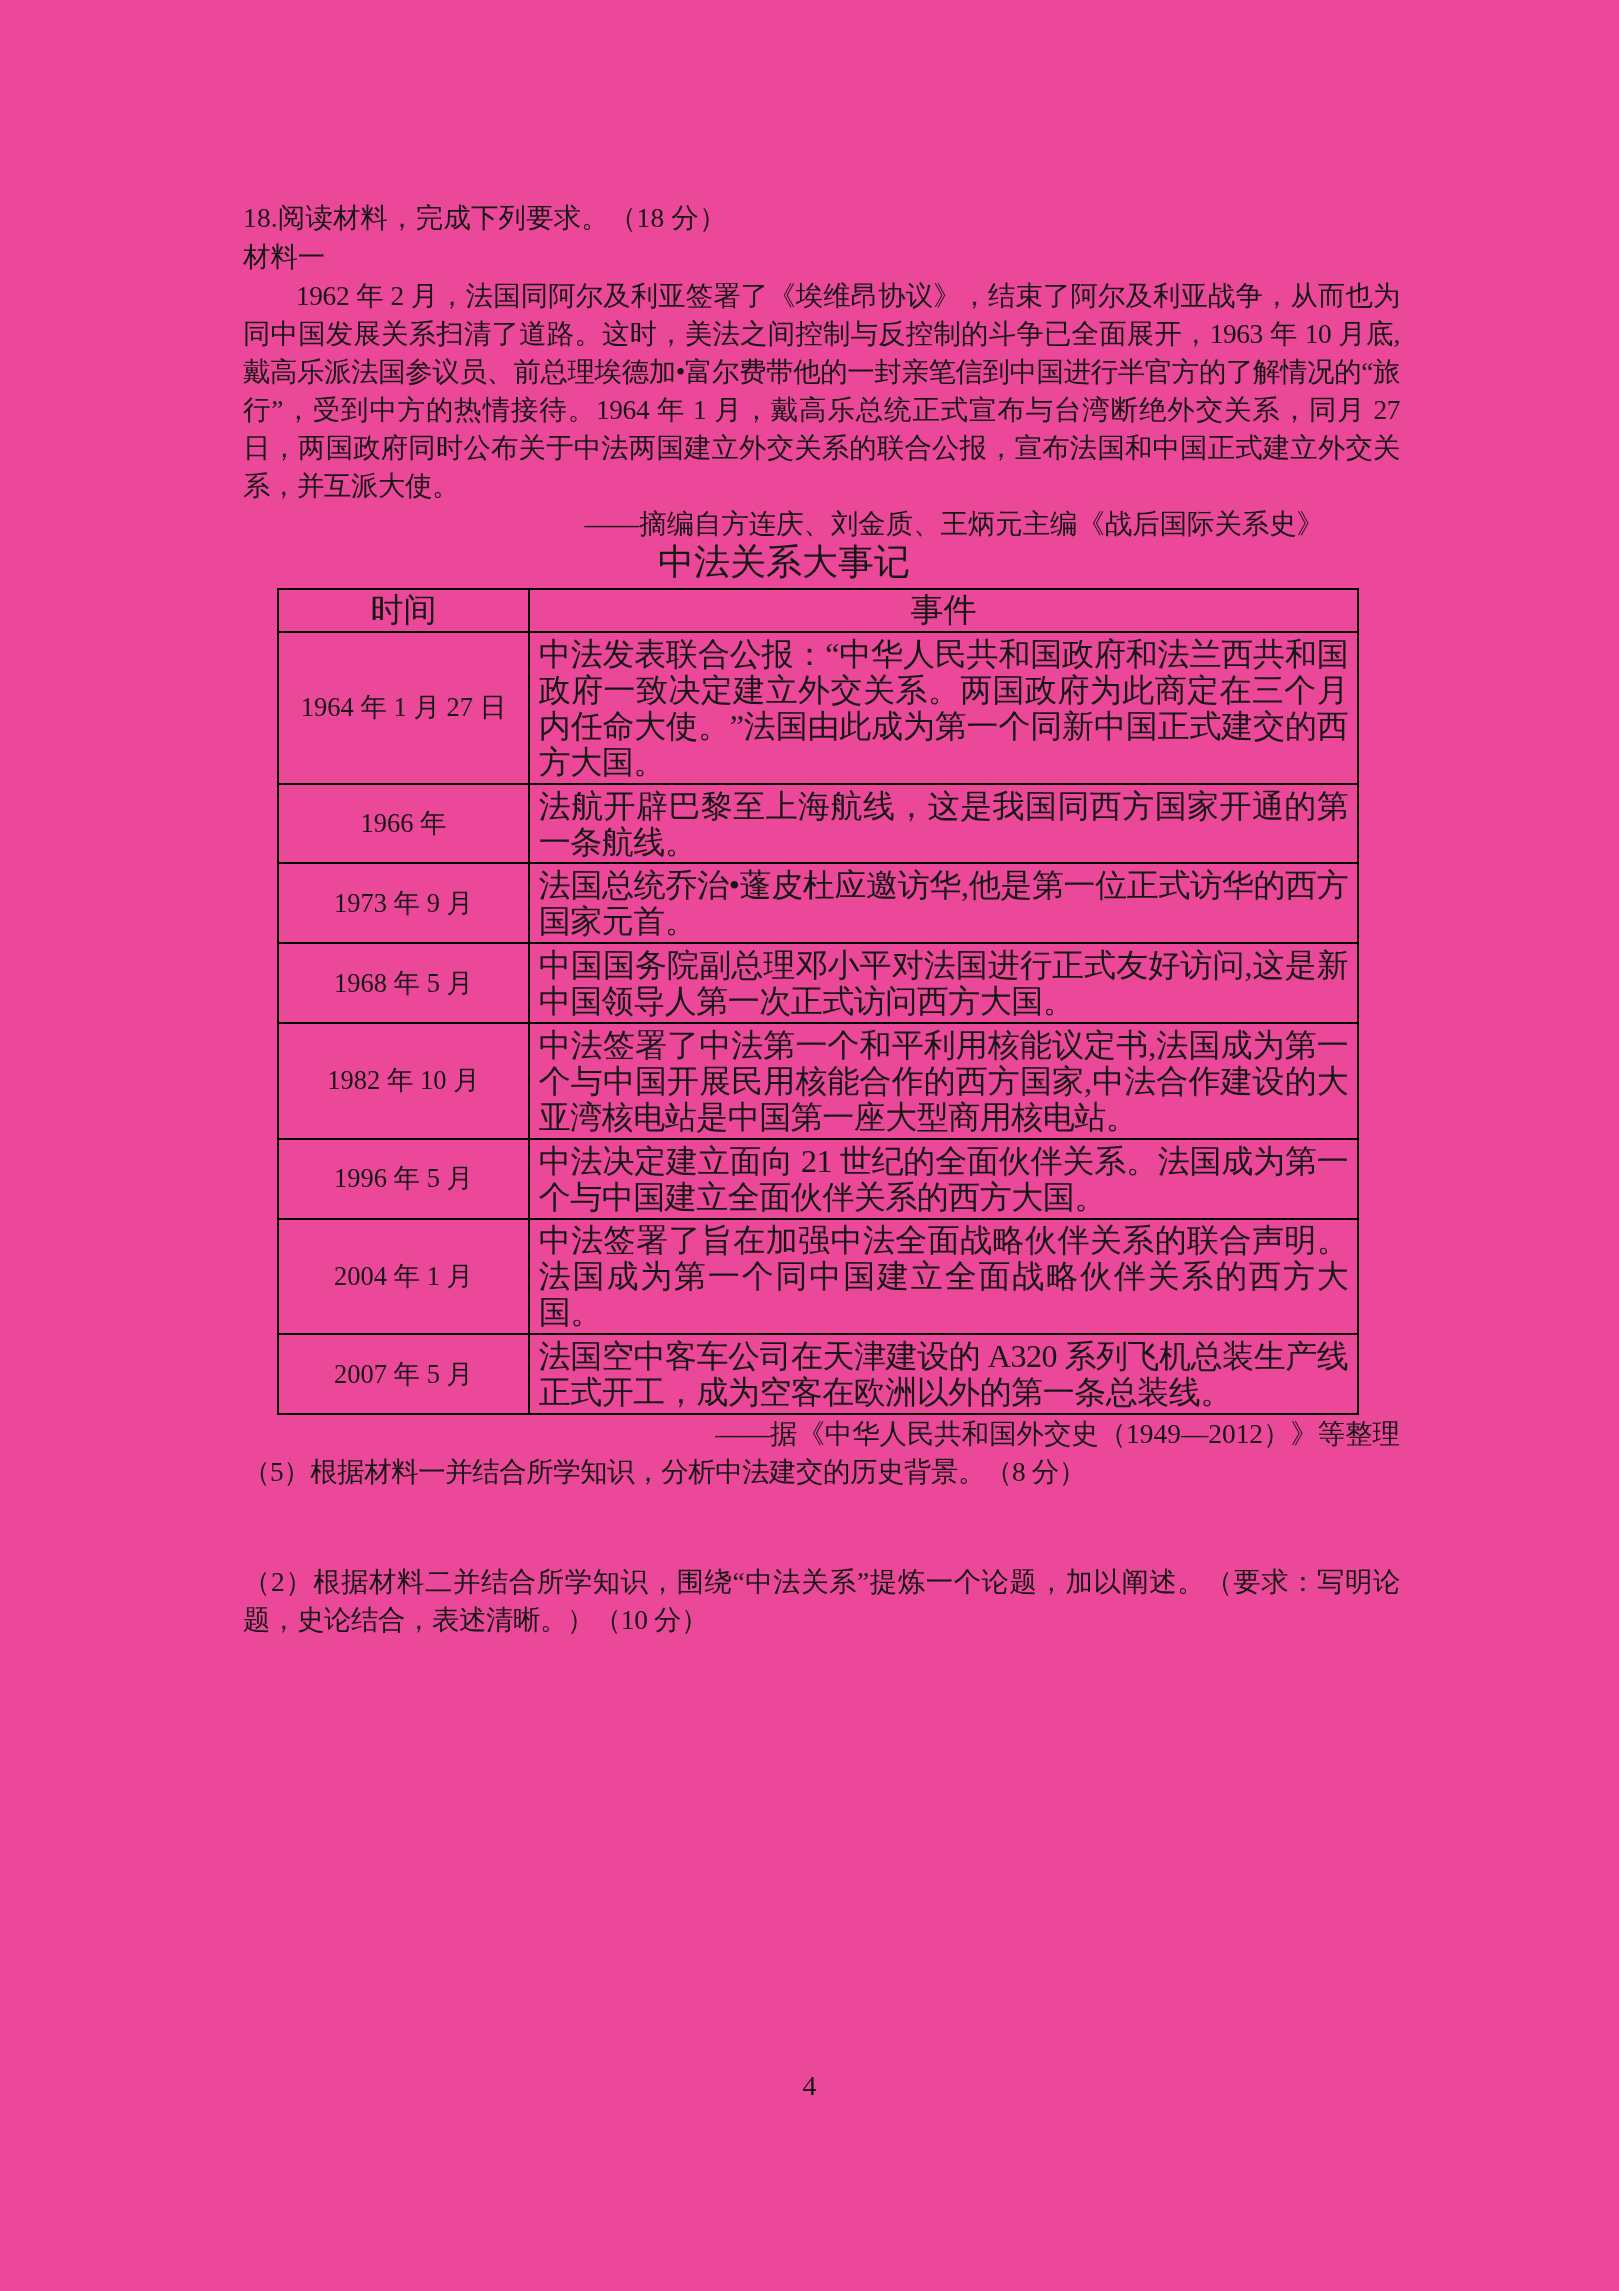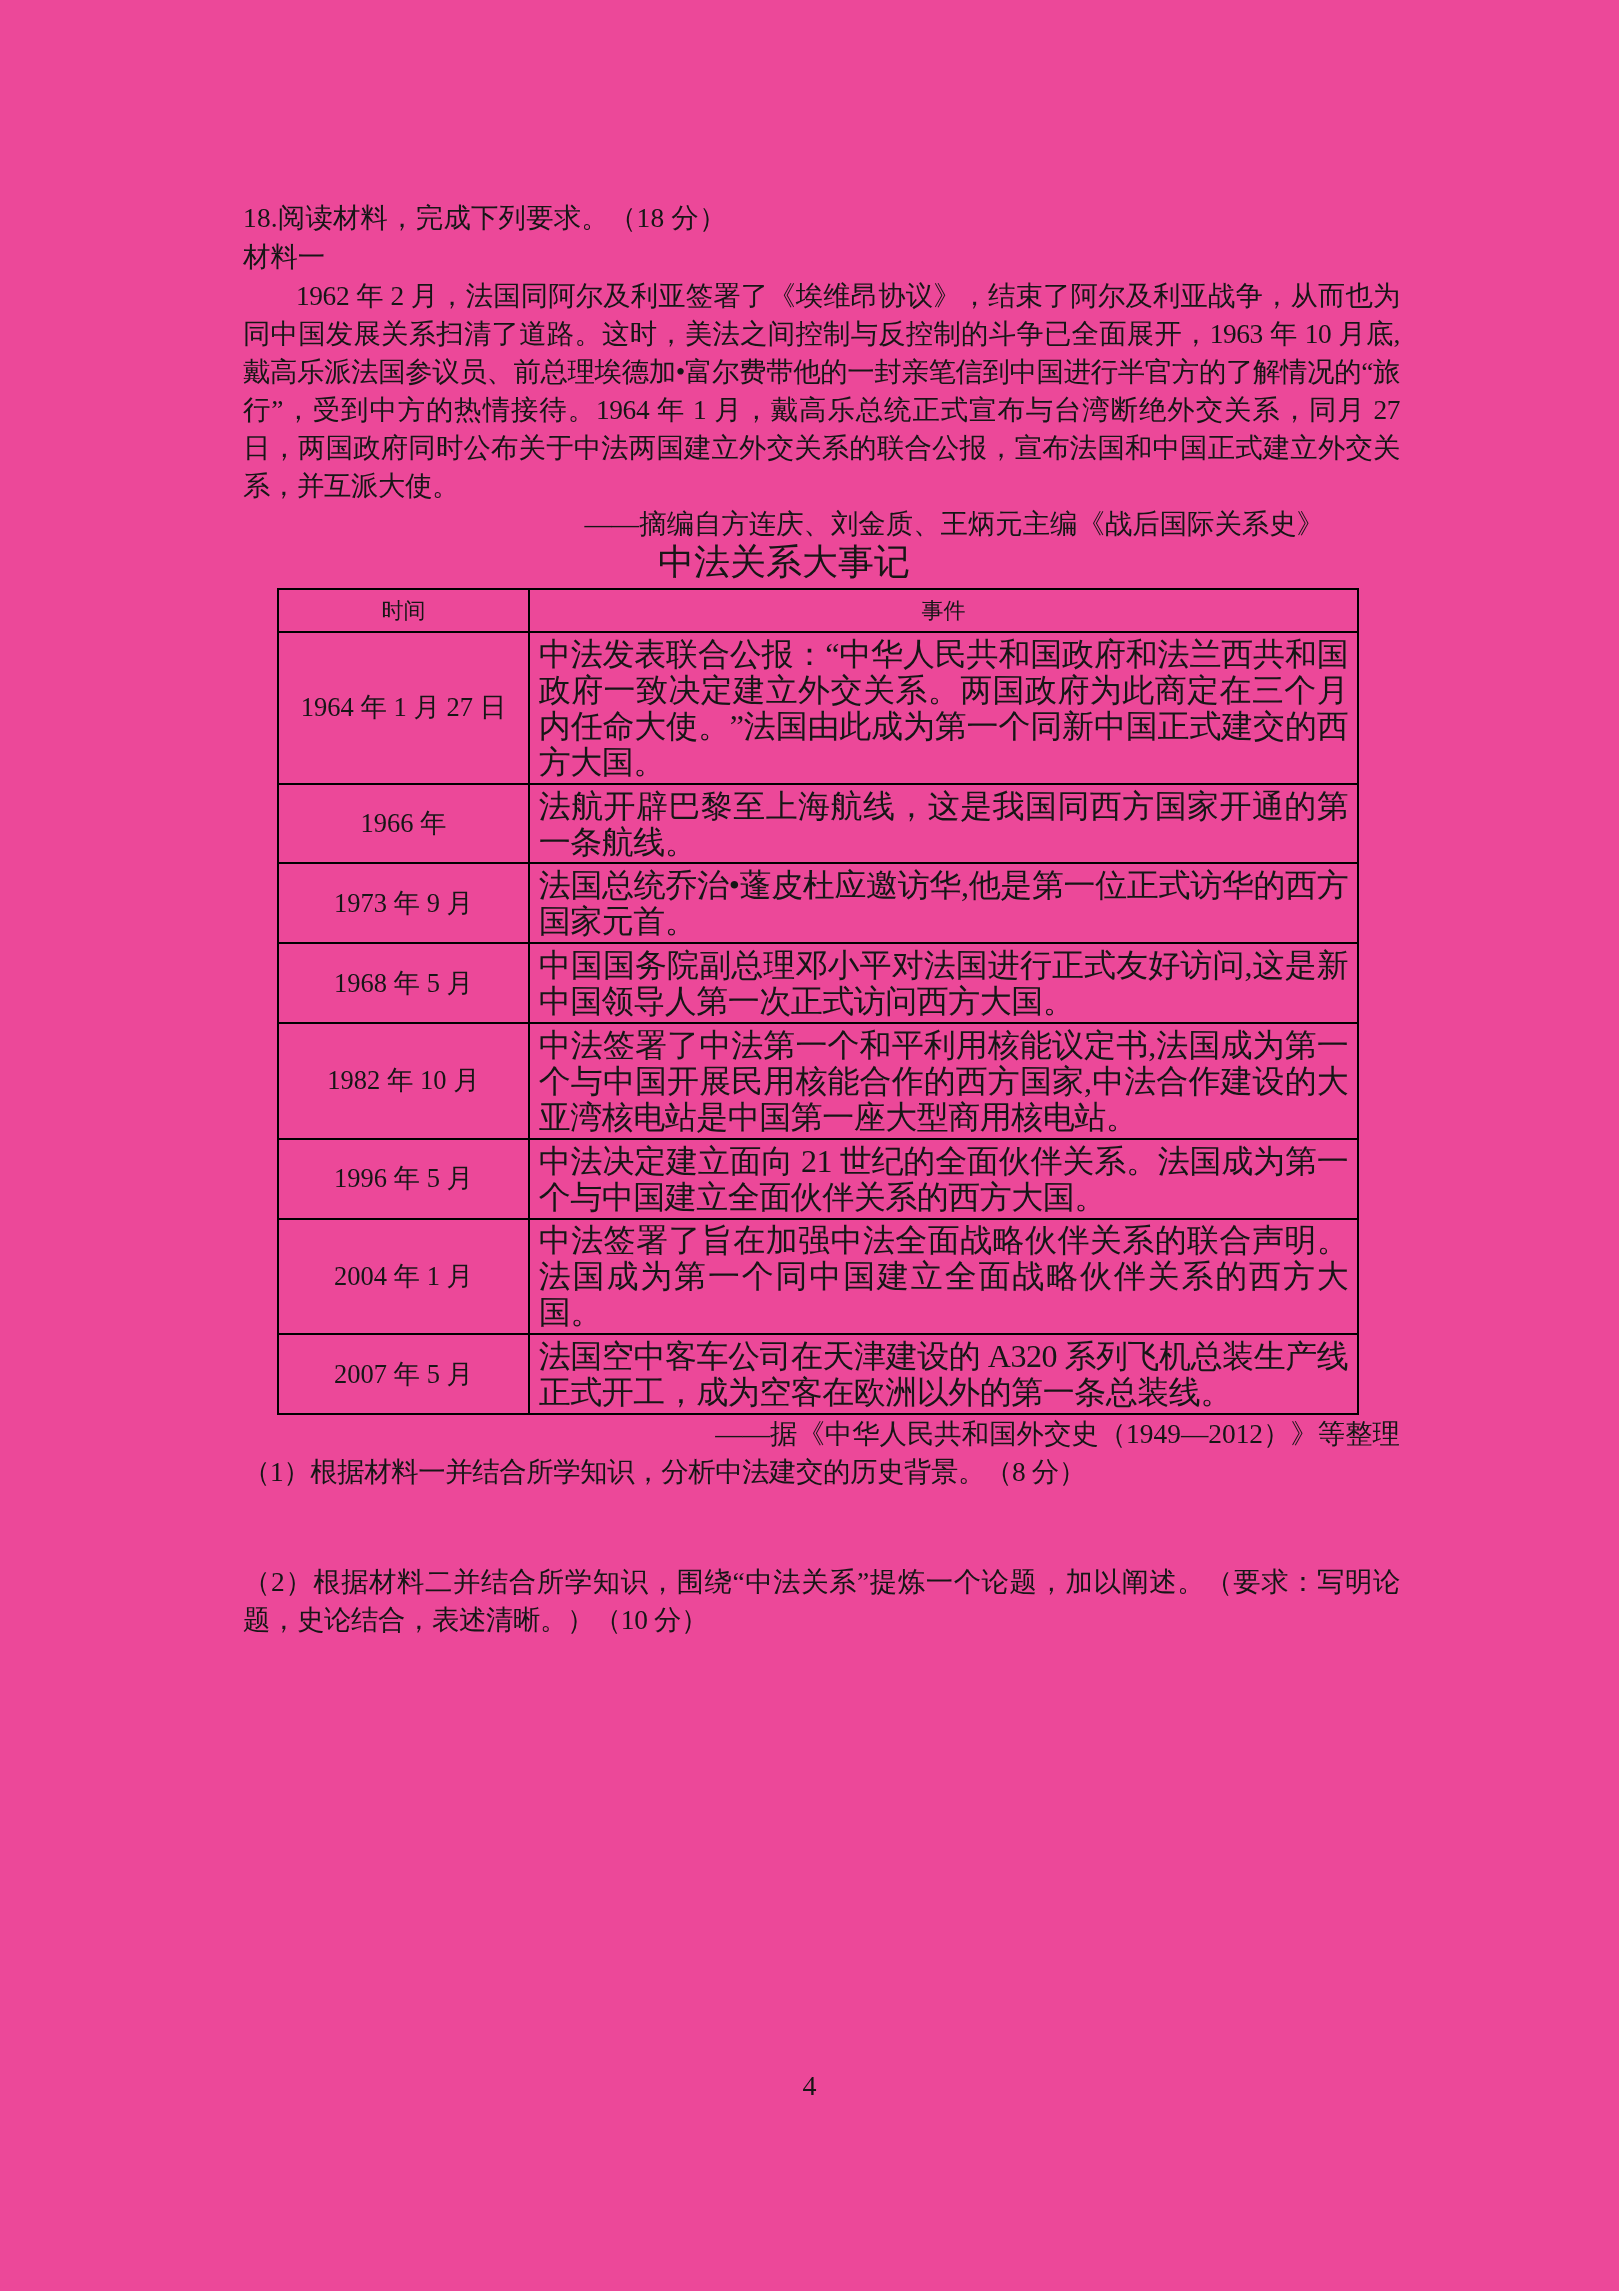--- a/index.html
+++ b/index.html
@@ -48,21 +48,21 @@
     margin-left: 34px;
     width: 1082px;
     border-collapse: collapse;
     table-layout: fixed;
   }
   table.events th, table.events td {
     border: 2px solid #000;
     font-weight: normal;
   }
   table.events th {
-    font-size: 22px;
+    font-size: 33px;
     height: 41px;
     text-align: center;
     padding: 0;
   }
   col.time-col { width: 251px; }
   td.time-cell {
     text-align: center;
     vertical-align: middle;
     font-size: 26.5px;
     padding: 2px 6px;
@@ -151,21 +151,21 @@
         </tr>
         <tr>
           <td class="time-cell">2007 年 5 月</td>
           <td class="event-cell">法国空中客车公司在天津建设的 A320 系列飞机总装生产线正式开工，成为空客在欧洲以外的第一条总装线。</td>
         </tr>
       </tbody>
     </table>
 
     <p class="table-source">——据《中华人民共和国外交史（1949—2012）》等整理</p>
 
-    <p class="sub-question">（1）根据材料一并结合所学知识，分析中法建交的历史背景。（8 分）</p>
+    <p class="sub-question">（5）根据材料一并结合所学知识，分析中法建交的历史背景。（8 分）</p>
 
     <p class="sub-question second">（2）根据材料二并结合所学知识，围绕“中法关系”提炼一个论题，加以阐述。（要求：写明论题，史论结合，表述清晰。）（10 分）</p>
 
   </div>
 
   <div class="page-number">4</div>
 </div>
 
 
 </body></html>

